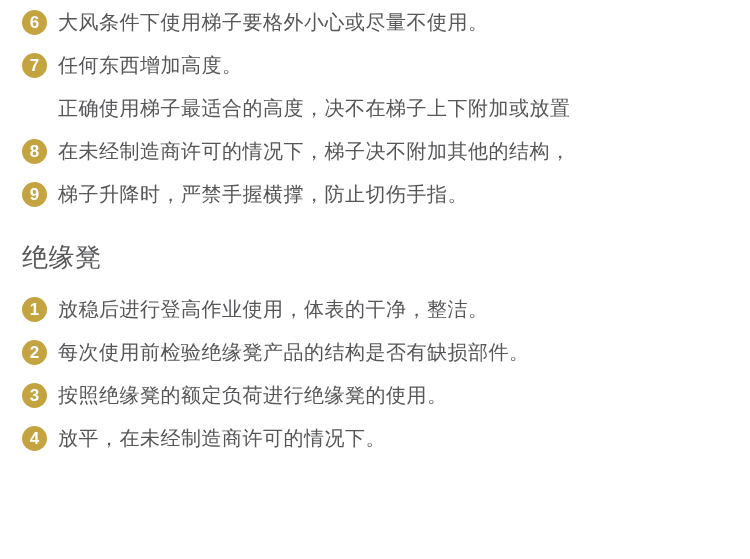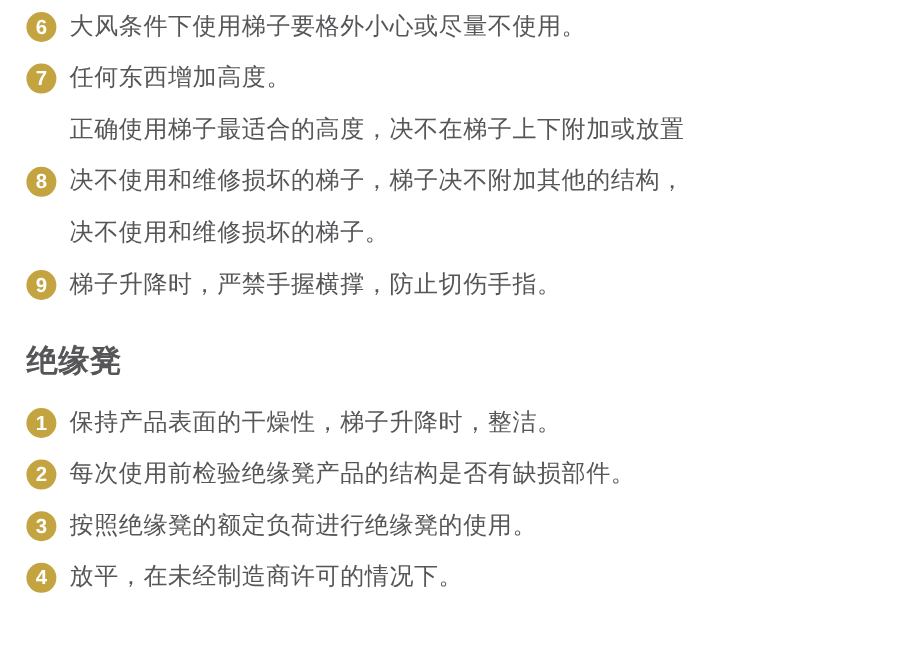--- a/index.html
+++ b/index.html
@@ -40,21 +40,21 @@
   .line{
     display:block;
     font-size:20px;
     line-height:43px;
     letter-spacing:0.5px;
     color: var(--text);
     white-space:nowrap;
   }
   .section-heading{
     font-size:26px;
-    font-weight:700;
+    font-weight:400;
     line-height:43px;
     letter-spacing:0.5px;
     color: var(--text);
     margin:20px 0 9px 0;
   }
 </style>
 </head>
 <body>
 
 <div class="page">
@@ -67,38 +67,37 @@
     </li>
 
     <li class="item">
       <span class="badge">7</span>
       <span class="line">任何东西增加高度。</span>
       <span class="line">正确使用梯子最适合的高度，决不在梯子上下附加或放置</span>
     </li>
 
     <li class="item">
       <span class="badge">8</span>
-      <span class="line">决不使用和维修损坏的梯子，梯子决不附加其他的结构，</span>
-      <span class="line">决不使用和维修损坏的梯子。</span>
+      <span class="line">在未经制造商许可的情况下，梯子决不附加其他的结构，</span>
     </li>
 
     <li class="item">
       <span class="badge">9</span>
       <span class="line">梯子升降时，严禁手握横撑，防止切伤手指。</span>
     </li>
 
   </ul>
 
   <h2 class="section-heading">绝缘凳</h2>
 
   <ul class="list">
 
     <li class="item">
       <span class="badge">1</span>
-      <span class="line">保持产品表面的干燥性，梯子升降时，整洁。</span>
+      <span class="line">放稳后进行登高作业使用，体表的干净，整洁。</span>
     </li>
 
     <li class="item">
       <span class="badge">2</span>
       <span class="line">每次使用前检验绝缘凳产品的结构是否有缺损部件。</span>
     </li>
 
     <li class="item">
       <span class="badge">3</span>
       <span class="line">按照绝缘凳的额定负荷进行绝缘凳的使用。</span>

